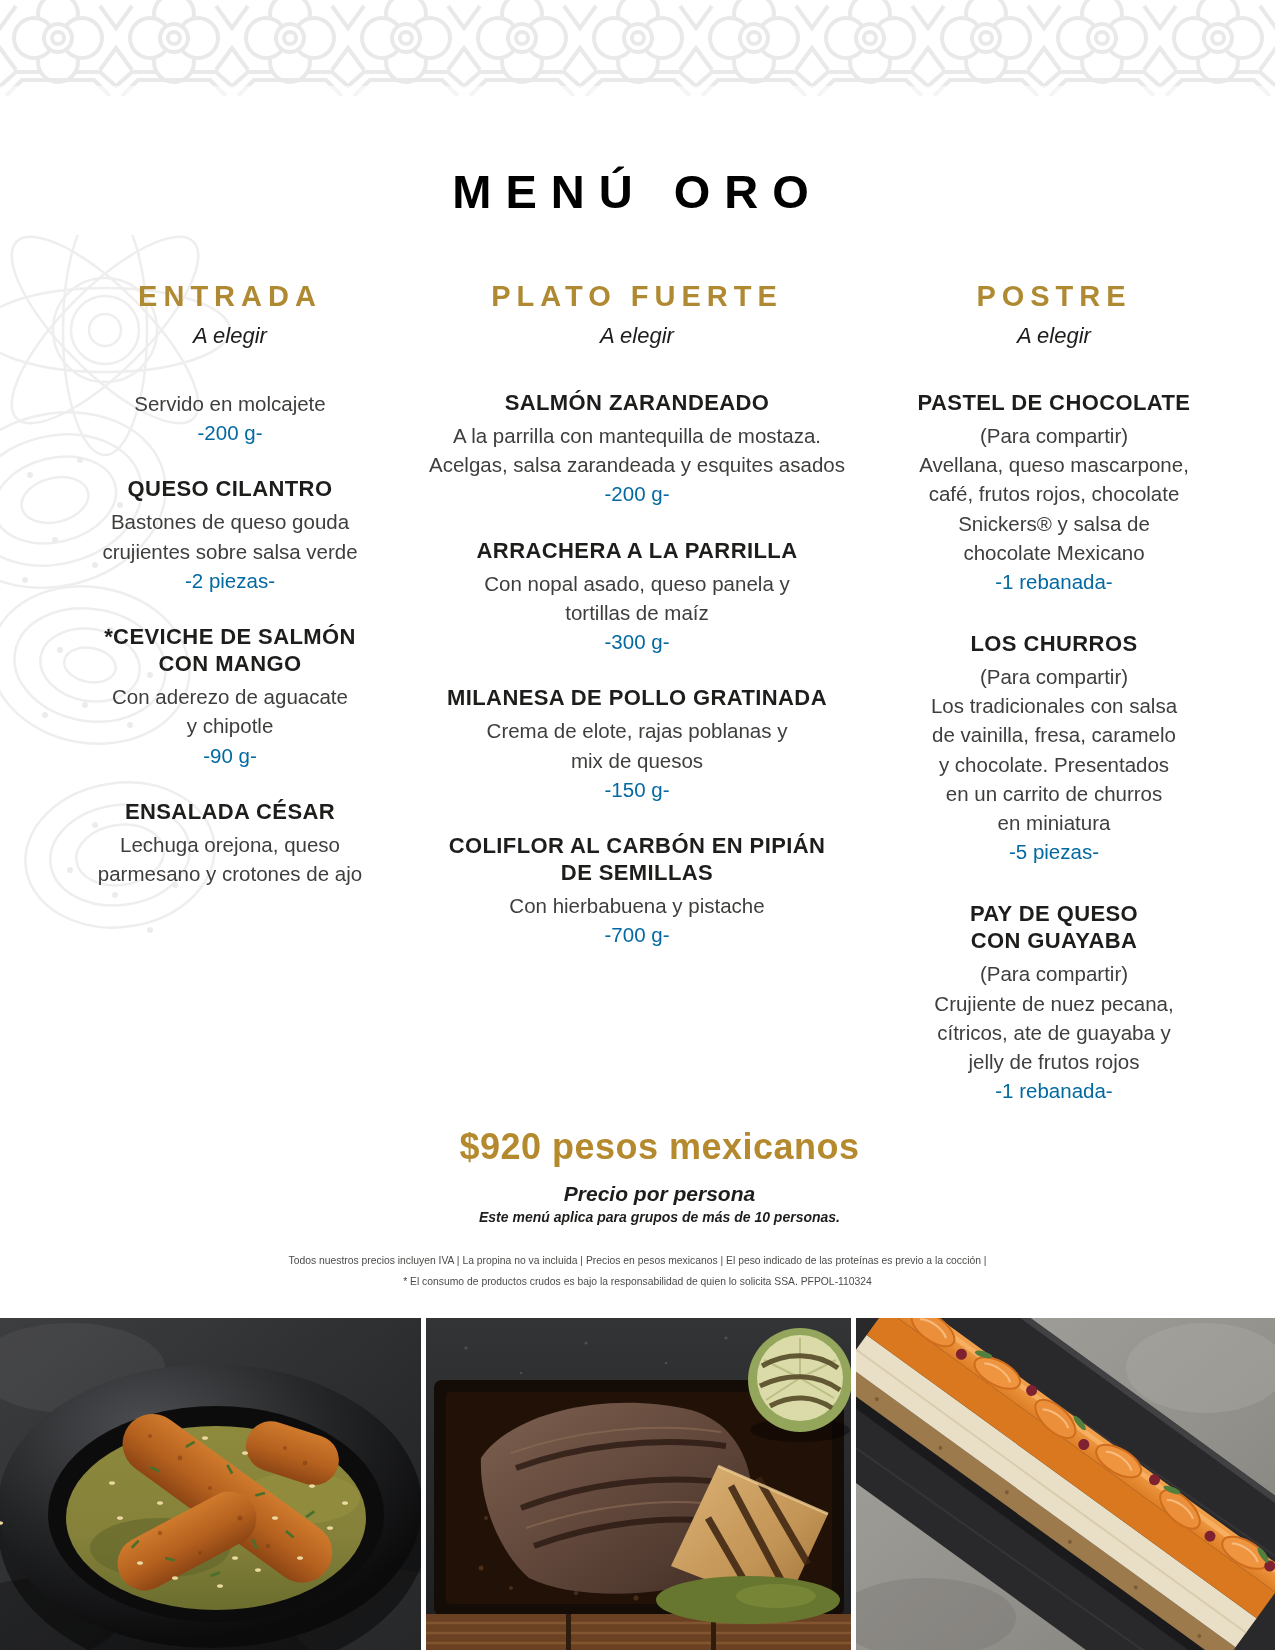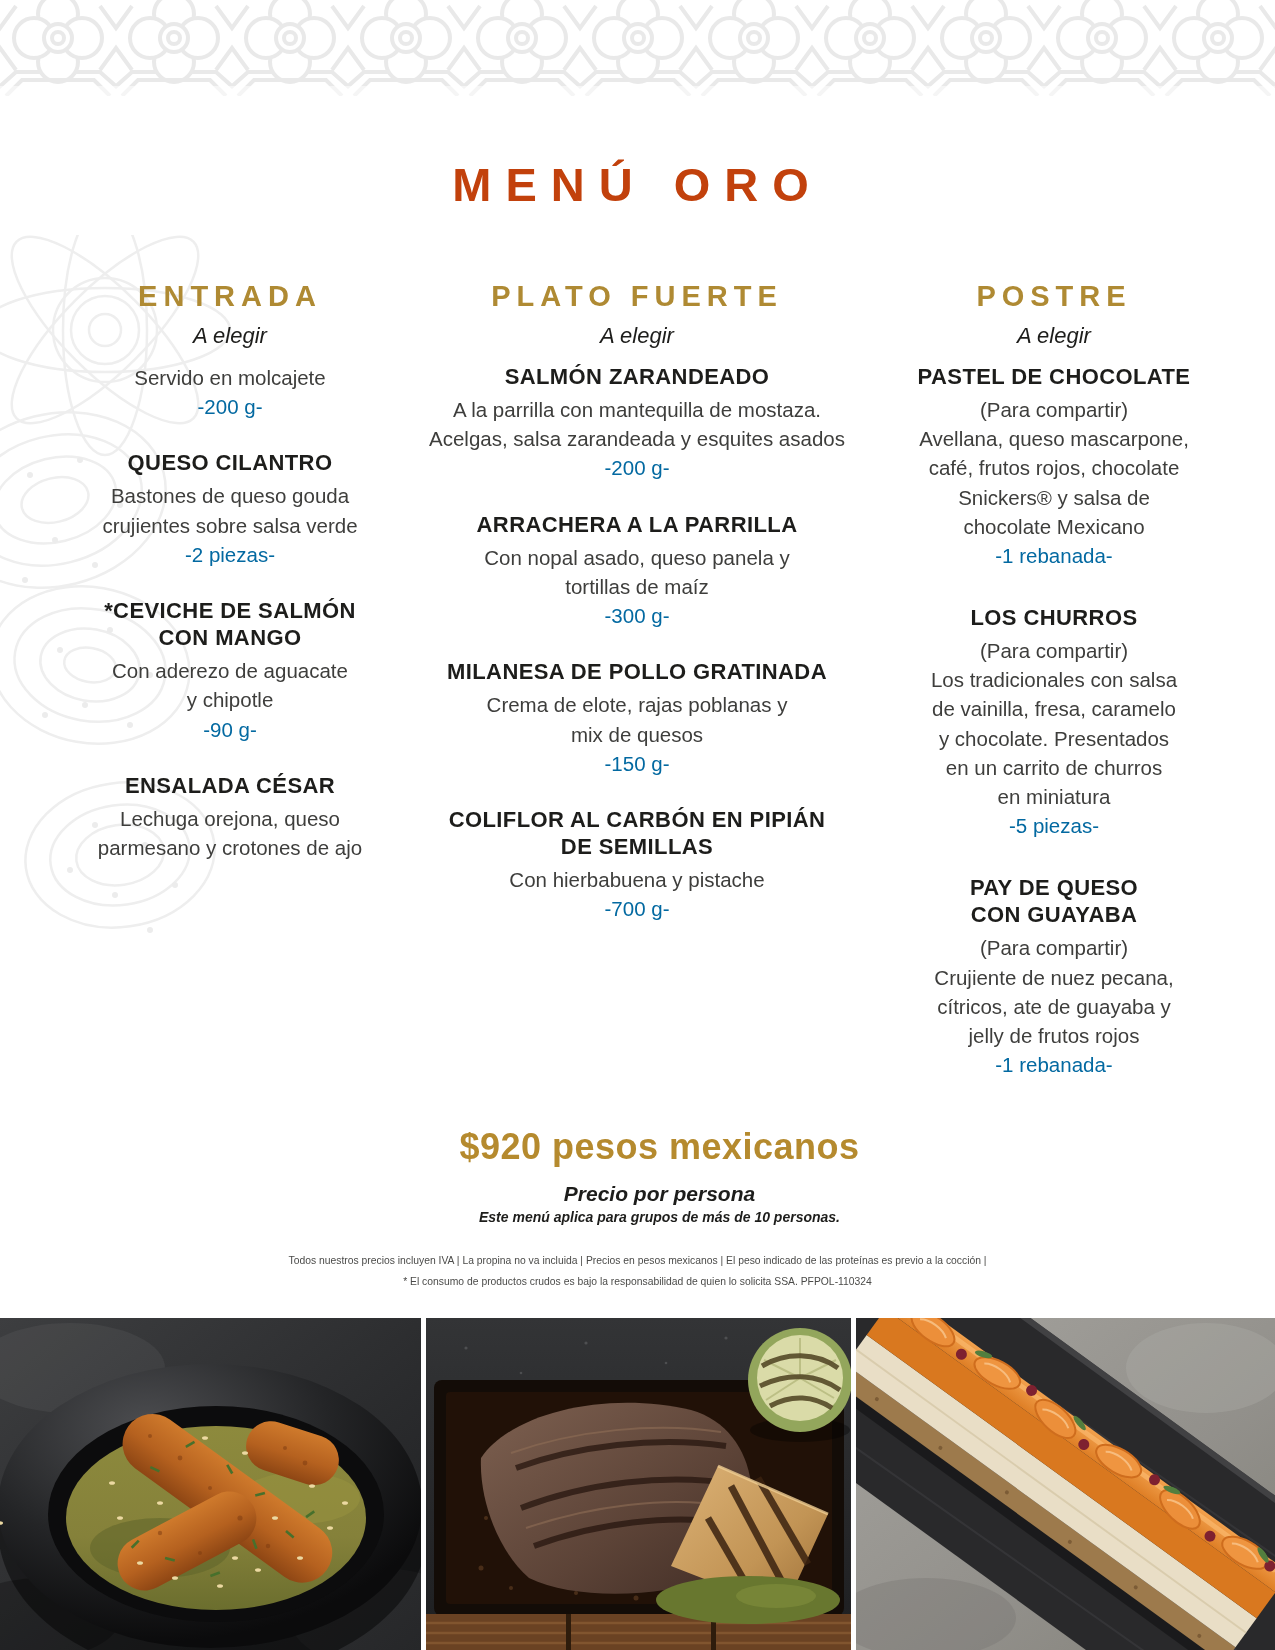--- a/index.html
+++ b/index.html
@@ -4,34 +4,34 @@
 <style>
   html,body{margin:0;padding:0;background:#ffffff;}
   .page{
     position:relative;width:1275px;height:1650px;margin:0 auto;
     background:#ffffff;overflow:hidden;
     font-family:"Liberation Sans",sans-serif;color:#1d1d1b;
   }
   .top-pattern{position:absolute;top:0;left:0;}
   .watermark{position:absolute;top:235px;left:0;z-index:0;}
   .page-title{
-    position:absolute;top:148px;left:0;right:0;margin:9px;
+    position:absolute;top:148px;left:0;right:0;margin:16px;
     text-align:center;font-size:47px;font-weight:bold;
-    letter-spacing:14px;color:#c2410c;z-index:2;
+    letter-spacing:14px;color:#000000;z-index:2;
   }
   .col{position:absolute;top:280px;text-align:center;z-index:2;}
   .col-1{left:65px;width:330px;}
   .col-2{left:407px;width:460px;}
   .col-3{left:889px;width:330px;}
   .col-header{
     margin:0 0 10px 0;font-size:29px;font-weight:bold;
     letter-spacing:6px;color:#af8a33;
   }
   .col-sub{
-    font-style:italic;font-size:22px;color:#1d1d1b;margin:0 0 14px 0;
+    font-style:italic;font-size:22px;color:#1d1d1b;margin:0 0 40px 0;
   }
   .menu-item{margin:0 0 28px 0;}
   .col-3 .menu-item{margin:0 0 34px 0;}
   .item-name{
     font-size:22px;font-weight:bold;line-height:1.24;
     letter-spacing:.4px;color:#1d1d1b;margin:0 0 5px 0;white-space:pre-line;
   }
   .item-desc{
     font-size:20.5px;font-weight:normal;line-height:1.42;
     color:#3e3e3c;white-space:pre-line;

